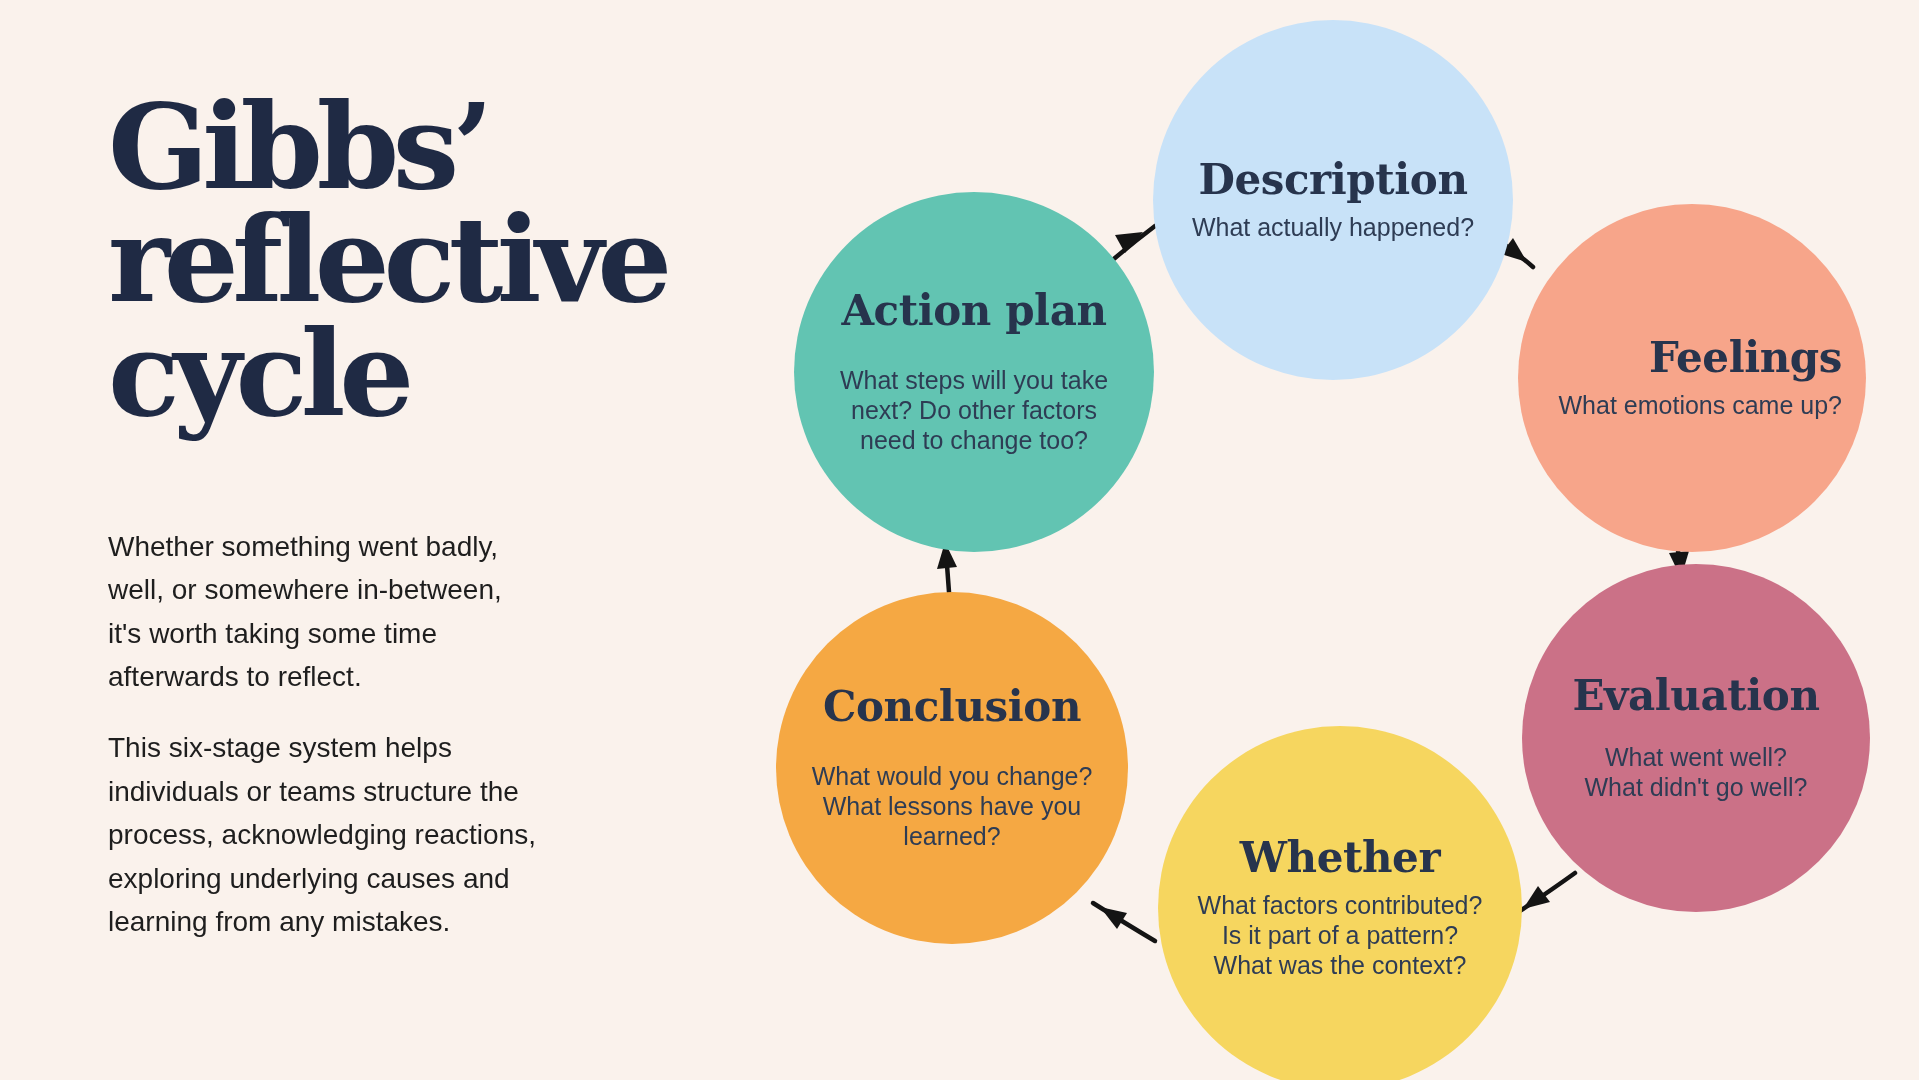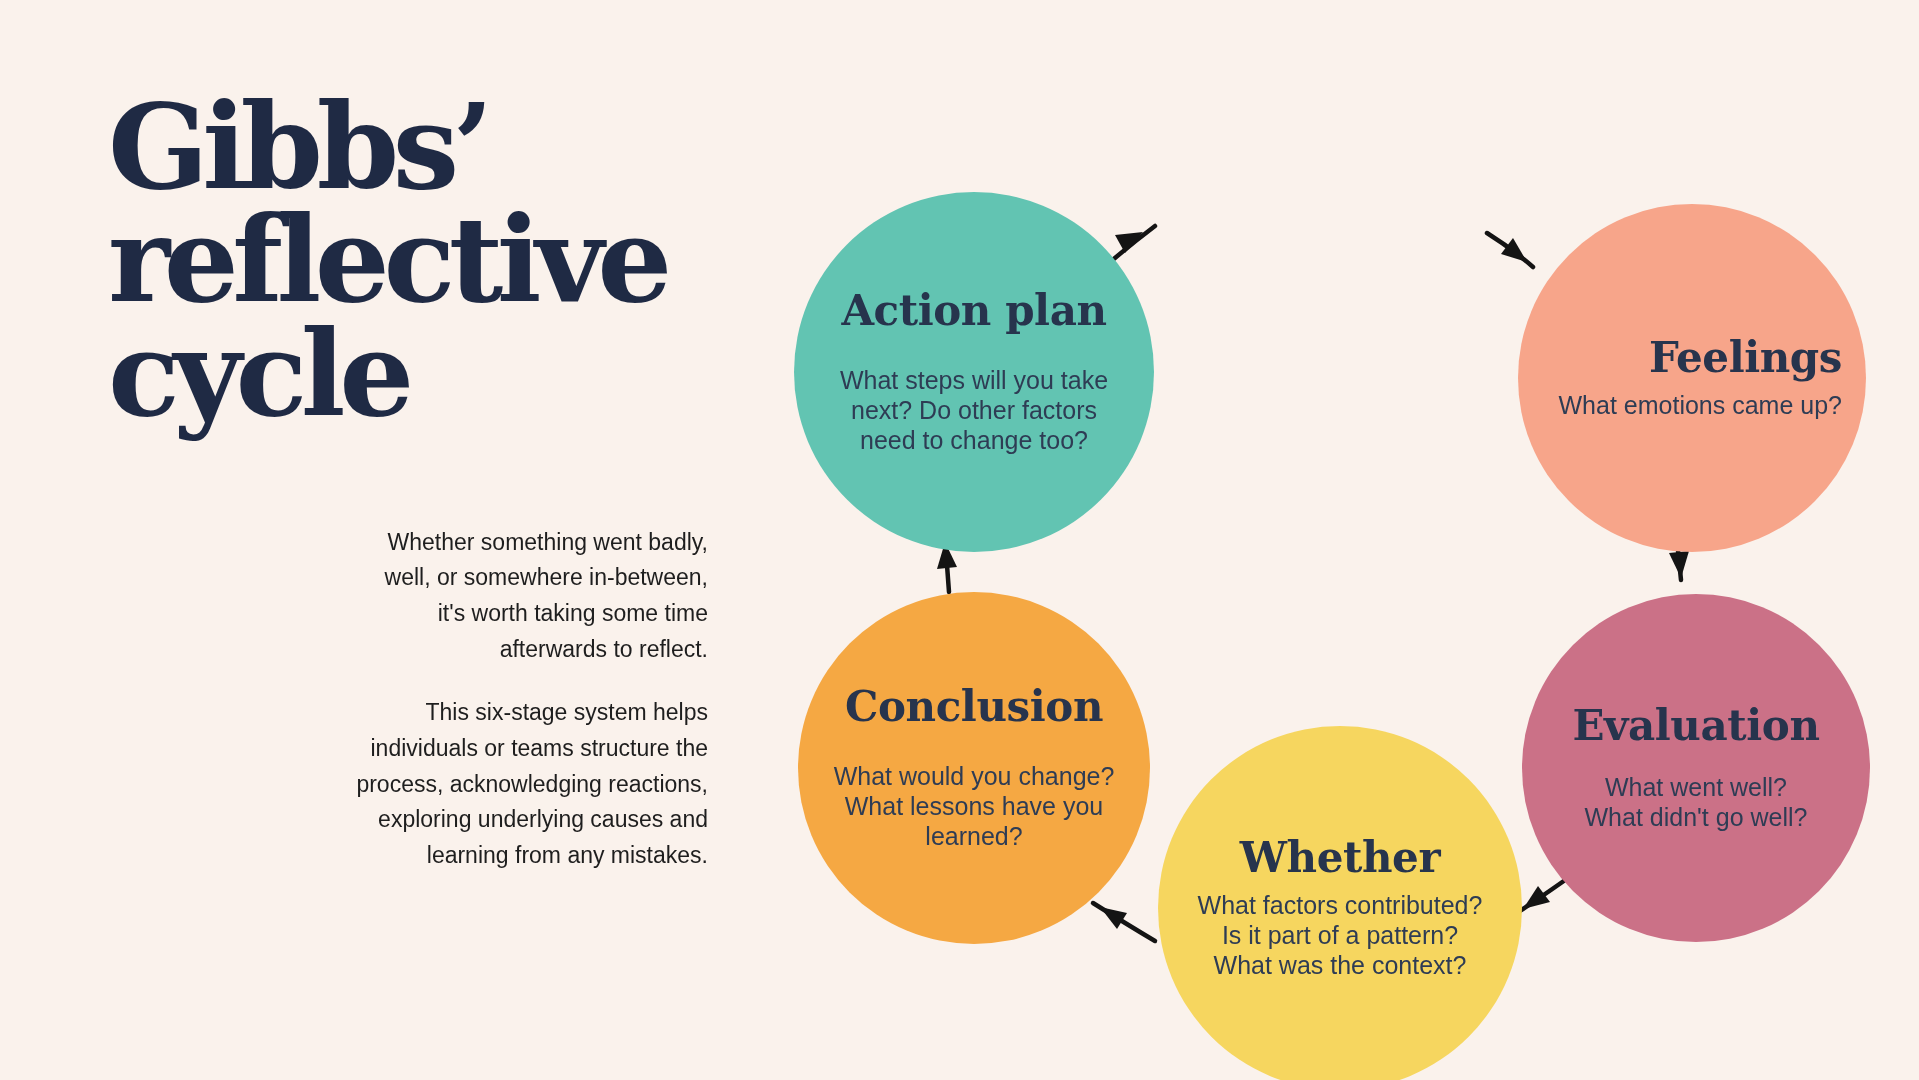--- a/index.html
+++ b/index.html
@@ -14,23 +14,22 @@
 
   
   .left{position:absolute;left:100px;top:0;width:600px;}
   .page-title{
     font-family:"DejaVu Serif","Liberation Serif",serif;
     font-weight:bold;color:var(--navy);
     font-size:118px;line-height:0.96;letter-spacing:-0.055em;
     margin-top:90px;white-space:pre-line;
   }
   .intro p{
-    color:var(--body);font-size:23px;line-height:1.55;
+    color:var(--body);font-size:28px;line-height:1.55;
     white-space:pre-line;
-    text-align:right;
   }
   .intro p.first{margin-top:95px;}
   .intro p.second{margin-top:28px;}
 
   
   .diagram{position:absolute;inset:0;}
   .arrows{position:absolute;left:0;top:0;pointer-events:none;}
   .arrows .tail{fill:none;stroke:var(--arrow);stroke-width:4.5;stroke-linecap:round;}
   .arrows .head{fill:var(--arrow);stroke:none;}
 
@@ -44,23 +43,23 @@
     font-weight:bold;color:var(--heading);
     font-size:42px;line-height:1.05;letter-spacing:-0.01em;
   }
   .stage-prompt{
     color:var(--prompt);font-size:25px;line-height:1.2;
     white-space:pre-line;
   }
 
   .s-description {left:1145px;top:20px; width:360px;height:360px;}
   .s-feelings    {left:1510px;top:204px;width:348px;height:348px;}
-  .s-evaluation  {left:1514px;top:594px;width:348px;height:348px;gap:23px;}
+  .s-evaluation  {left:1514px;top:564px;width:348px;height:348px;gap:23px;}
   .s-analysis    {left:1150px;top:726px;width:364px;height:364px;}
-  .s-conclusion  {left:790px; top:592px;width:352px;height:352px;gap:32px;}
+  .s-conclusion  {left:768px; top:592px;width:352px;height:352px;gap:32px;}
   .s-actionplan  {left:786px; top:192px;width:360px;height:360px;}
 </style>
 </head>
 <body>
 
 <main class="canvas">
 
   <section class="left">
     <h1 class="page-title">Gibbs’
 reflective
@@ -100,20 +99,24 @@
       <g>
         <path class="tail" d="M 1147,941 Q 1120,925 1085,903"></path>
         <polygon class="head" points="1092,907 1119,913 1109,929"></polygon>
       </g>
       <g>
         <path class="tail" d="M 941,592 L 937,538"></path>
         <polygon class="head" points="937,542 949,567 929,569"></polygon>
       </g>
     </svg>
 
+    <div class="stage s-description" style="background: rgb(200, 226, 248);">
+      <h2 class="stage-title">Description</h2>
+      <p class="stage-prompt">What actually happened?</p>
+    </div>
 
     <div class="stage s-feelings" style="background: rgb(247, 165, 138); align-items: flex-end;">
       <h2 class="stage-title">Feelings</h2>
       <p class="stage-prompt">What emotions came up?</p>
     </div>
 
     <div class="stage s-evaluation" style="background: rgb(203, 113, 135);">
       <h2 class="stage-title">Evaluation</h2>
       <p class="stage-prompt">What went well?
 What didn't go well?</p>

